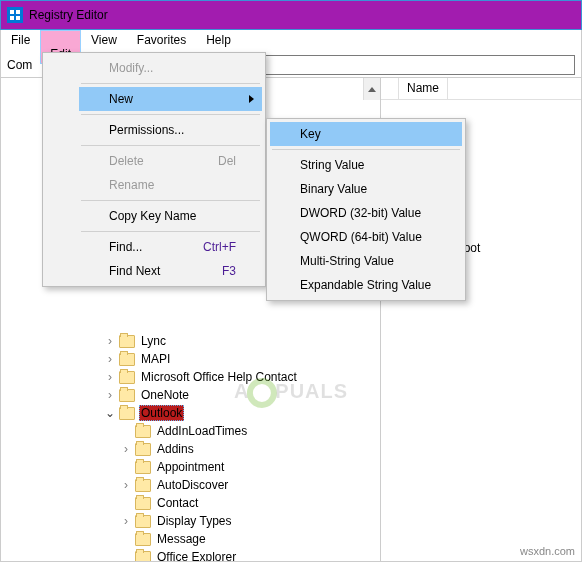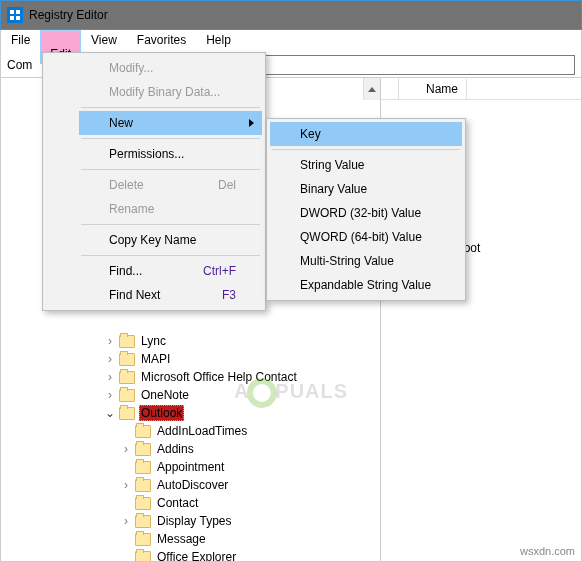--- a/index.html
+++ b/index.html
@@ -1,19 +1,19 @@
 <!DOCTYPE html>
 <html><head>
 <meta charset="utf-8">
 <style>
   * { box-sizing: border-box; margin: 0; padding: 0; font-family: "Segoe UI", Tahoma, sans-serif; font-size: 12px; }
   body { width: 582px; height: 562px; background: #fff; overflow: hidden; position: relative; }
 
   
-  .titlebar { height: 30px; background: #737373; border: 1px solid #3a93d6; display: flex; align-items: center; padding: 0 6px; }
+  .titlebar { height: 30px; background: #a21caf; border: 1px solid #3a93d6; display: flex; align-items: center; padding: 0 6px; }
   .titlebar .appicon { width: 16px; height: 16px; background: #0078d7; display: inline-block; margin-right: 6px; position: relative; }
   .titlebar .appicon::before { content:""; position:absolute; inset:3px; background:
     linear-gradient(#fff,#fff) 0 0/4px 4px no-repeat,
     linear-gradient(#fff,#fff) 6px 0/4px 4px no-repeat,
     linear-gradient(#fff,#fff) 0 6px/4px 4px no-repeat,
     linear-gradient(#fff,#fff) 6px 6px/4px 4px no-repeat; }
   .titlebar .title { color:#000; }
 
   
   .menubar { height: 22px; border-left:1px solid #ccc; border-right:1px solid #ccc; display:flex; align-items:stretch; background:#fff; font-size:12px; }
@@ -22,21 +22,21 @@
 
   
   .addr { height: 26px; display:flex; align-items:center; border:1px solid #ccc; border-top:none; padding:2px 6px; gap:18px; }
   .addr label { padding-right:4px; }
   .addr .path { flex:1; height:20px; border:1px solid #7a7a7a; padding:2px 4px; background:#fff; overflow:hidden; white-space:nowrap; }
 
   
   .body { position:relative; height: calc(562px - 30px - 22px - 26px); border:1px solid #ccc; border-top:none; display:flex; }
   .treepane { width: 380px; border-right:1px solid #ccc; position:relative; overflow:hidden; }
   .listpane { flex:1; position:relative; }
-  .listhdr { height:22px; border-bottom:1px solid #e0e0e0; display:flex; align-items:center; background:#fff;gap:19px; }
+  .listhdr { height:22px; border-bottom:1px solid #e0e0e0; display:flex; background:#fff; }
   .listhdr .col { padding:3px 8px; border-right:1px solid #e0e0e0; }
   .listhdr .spacer { width:18px; border-right:1px solid #e0e0e0; height:100%; }
   .listbody { padding:4px 6px; font-size:12px; color:#000; }
   .listrow { padding:1px 0 1px 20px; white-space:nowrap; }
   .listrow.clip { overflow:hidden; text-overflow:clip; }
 
   
   .tree-scroll-hint { position:absolute; top:0; right:0; width:17px; height:22px; background:#f0f0f0; border-left:1px solid #ddd; display:flex; align-items:center; justify-content:center;}
   .tree-scroll-hint::before { content:""; border-left:4px solid transparent;border-right:4px solid transparent;border-bottom:5px solid #606060;}
 
@@ -215,23 +215,20 @@
   <div class="watermark">
     A<span class="ring"></span>PUALS
   </div>
   <div class="credit">wsxdn.com</div>
 </div>
 
 <div id="edit-menu" class="menu">
   <div class="row disabled">
       <span>Modify...</span>
     </div>
-  <div class="row disabled">
-      <span>Modify Binary Data...</span>
-    </div>
   <hr>
   <div class="row hl sub">
       <span>New</span>
     </div>
   <hr>
   <div class="row">
       <span>Permissions...</span>
     </div>
   <hr>
   <div class="row disabled">

